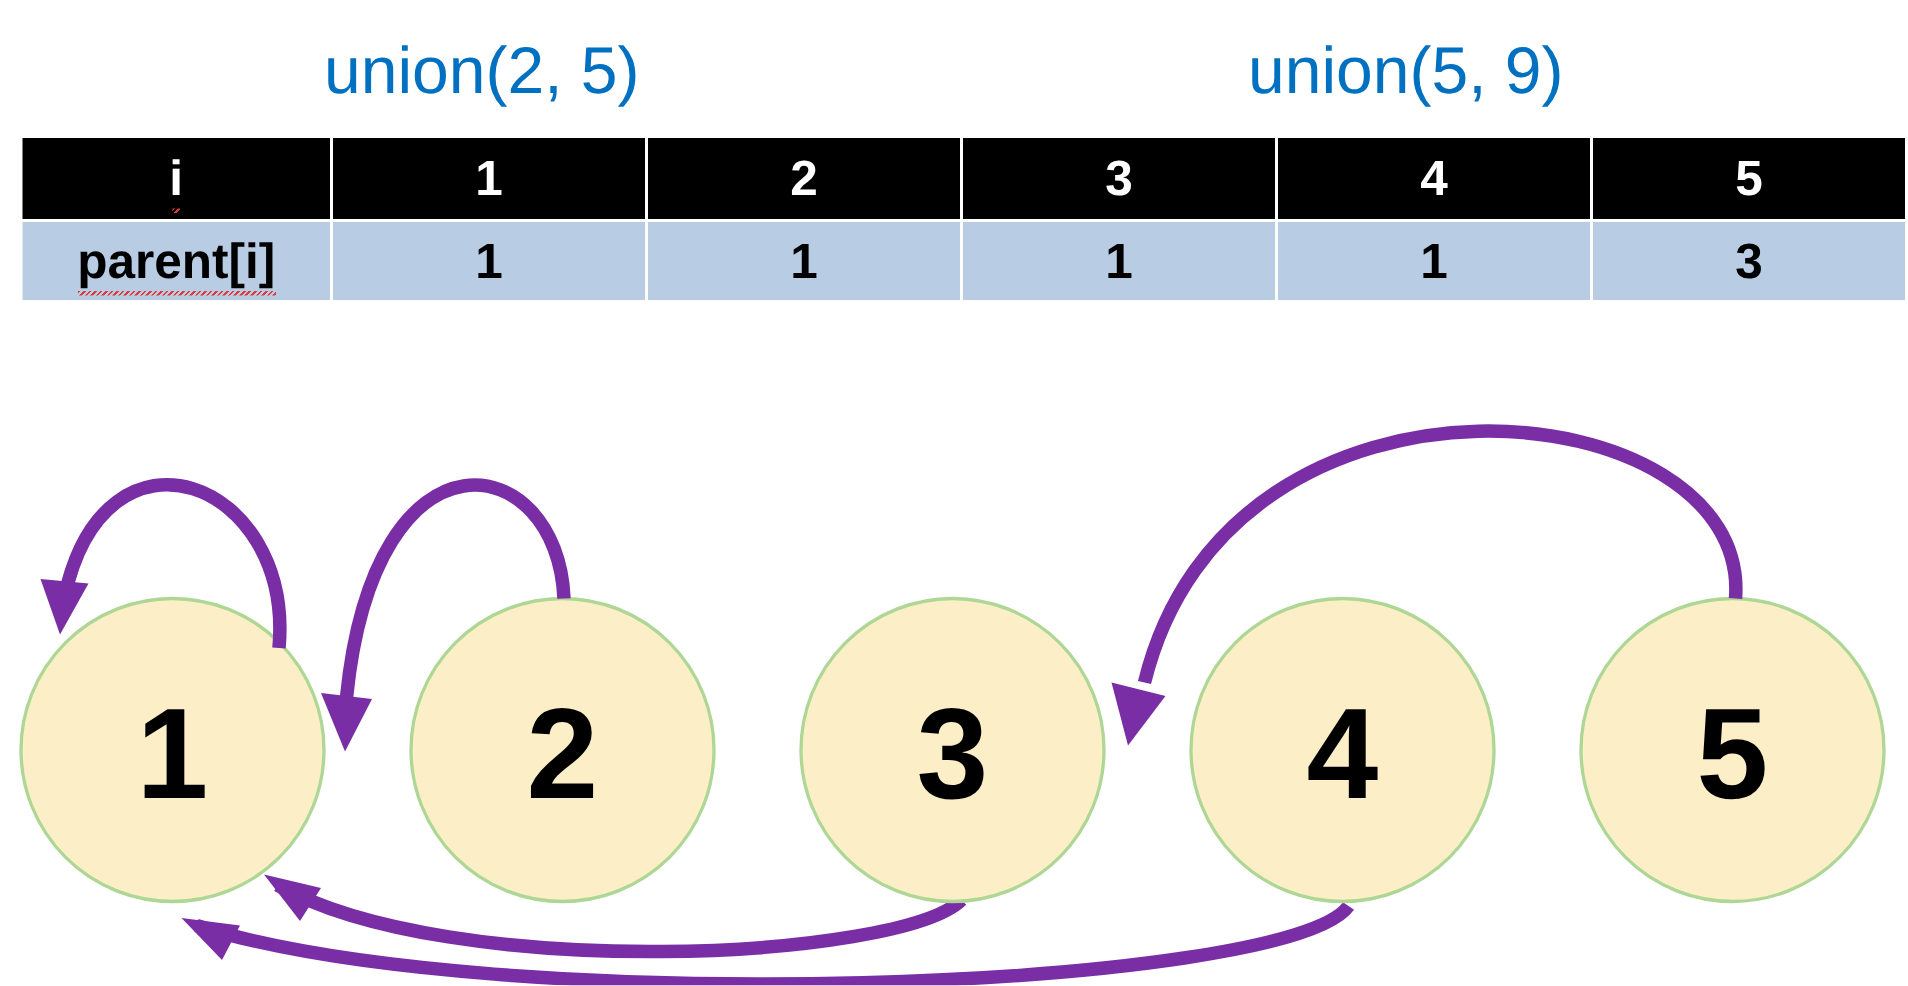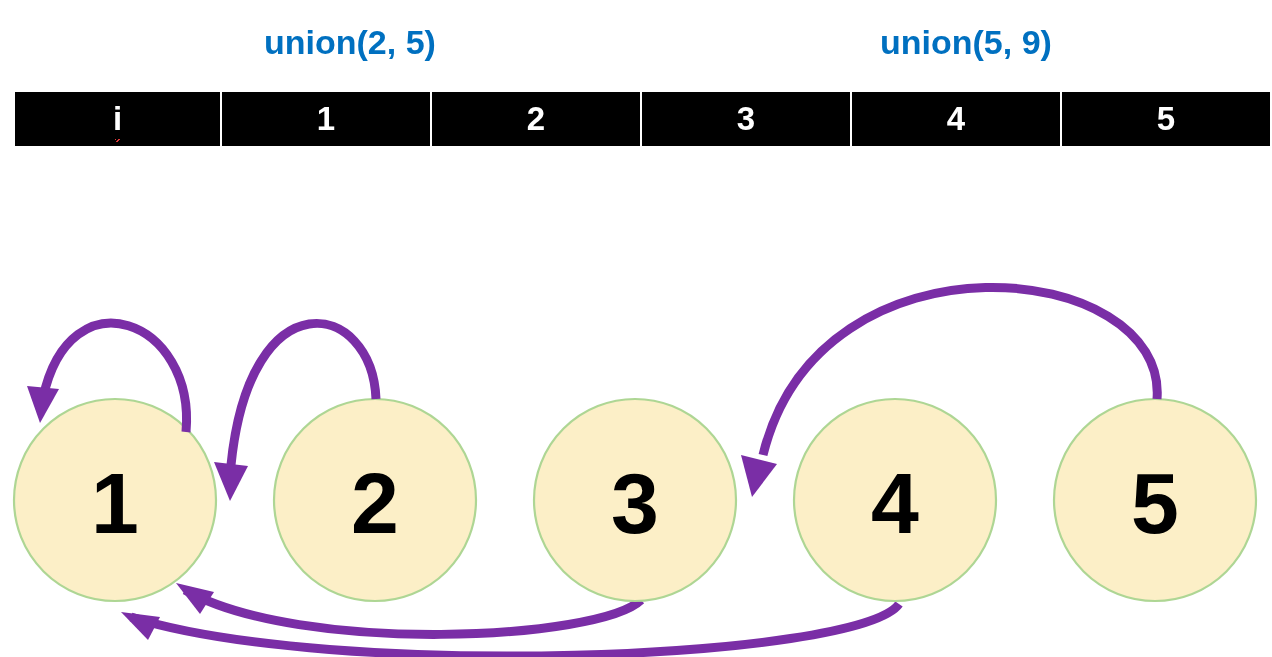--- a/index.html
+++ b/index.html
@@ -12,26 +12,25 @@
     width: 1272px;
     height: 657px;
     position: relative;
     overflow: hidden;
     font-family: "Liberation Sans", sans-serif;
   }
 
   
   .op-label {
     position: absolute;
-    font-size: 34px;
-    font-weight: bold;
+    font-size: 44px;
+    font-weight: normal;
     color: #0070c0;
     white-space: nowrap;
     letter-spacing: 0px;
-    margin-left: 48px;
   }
   #op-label-0 { left: 216px; top: 23px; }
   #op-label-1 { left: 832px; top: 23px; }
 
   
   .parent-table {
     position: absolute;
     left: 13px;
     top: 90px;
     width: 1245px;
@@ -129,20 +128,30 @@
     <tr class="head-row">
       <td class="col-label">
         <span class="squiggle squiggle-i">i</span>
       </td>
       <td class="col-cell">1</td>
       <td class="col-cell">2</td>
       <td class="col-cell">3</td>
       <td class="col-cell">4</td>
       <td class="col-cell">5</td>
     </tr>
+    <tr class="value-row">
+      <td class="col-label">
+        <span class="squiggle">parent[i]</span>
+      </td>
+      <td class="col-cell">1</td>
+      <td class="col-cell">1</td>
+      <td class="col-cell">1</td>
+      <td class="col-cell">1</td>
+      <td class="col-cell">3</td>
+    </tr>
   </tbody>
 </table>
 
 <div id="graph-area">
   <svg id="graph-svg" viewBox="0 0 1272 657" xmlns="http://www.w3.org/2000/svg">
 
     <g>
 
       <path class="edge-path" d="M 641 600 C 600 640, 300 655, 185 590"></path>
       <polygon class="arrow-head" points="176,583 214,592 200,614"></polygon>

